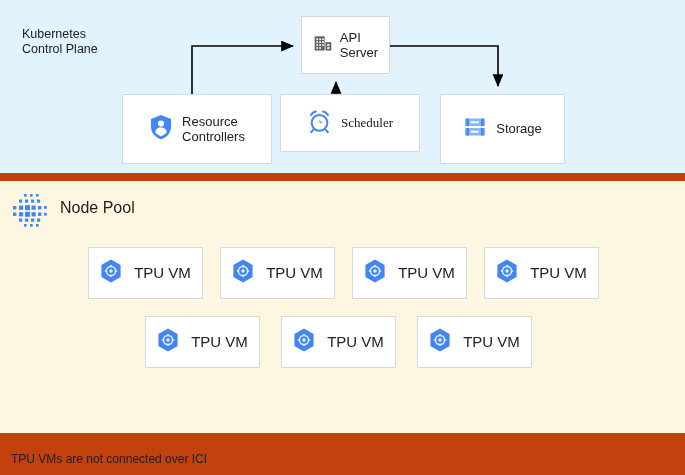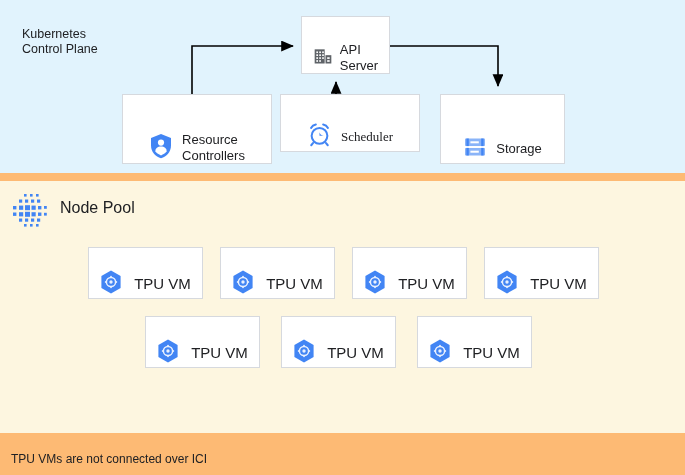--- a/index.html
+++ b/index.html
@@ -8,21 +8,21 @@
     background: #ffffff;
   }
   body {
     font-family: "Liberation Sans", sans-serif;
     -webkit-font-smoothing: antialiased;
   }
   #canvas {
     position: relative;
     width: 685px;
     height: 475px;
-    background: #fdba74;
+    background: #c2410c;
     overflow: hidden;
   }
 
   
   .band {
     position: absolute;
     left: 0;
     width: 685px;
   }
   #control-plane-band {
@@ -63,21 +63,21 @@
     height: 38px;
   }
 
   
   .box {
     position: absolute;
     background: #ffffff;
     border: 1px solid #d6d9de;
     box-sizing: border-box;
     display: flex;
-    align-items: flex-end;
+    align-items: center;
     justify-content: center;
   }
   .box-inner {
     display: flex;
     align-items: center;
     gap: 9px;
   }
   .box-label {
     font-size: 13px;
     line-height: 15.5px;

